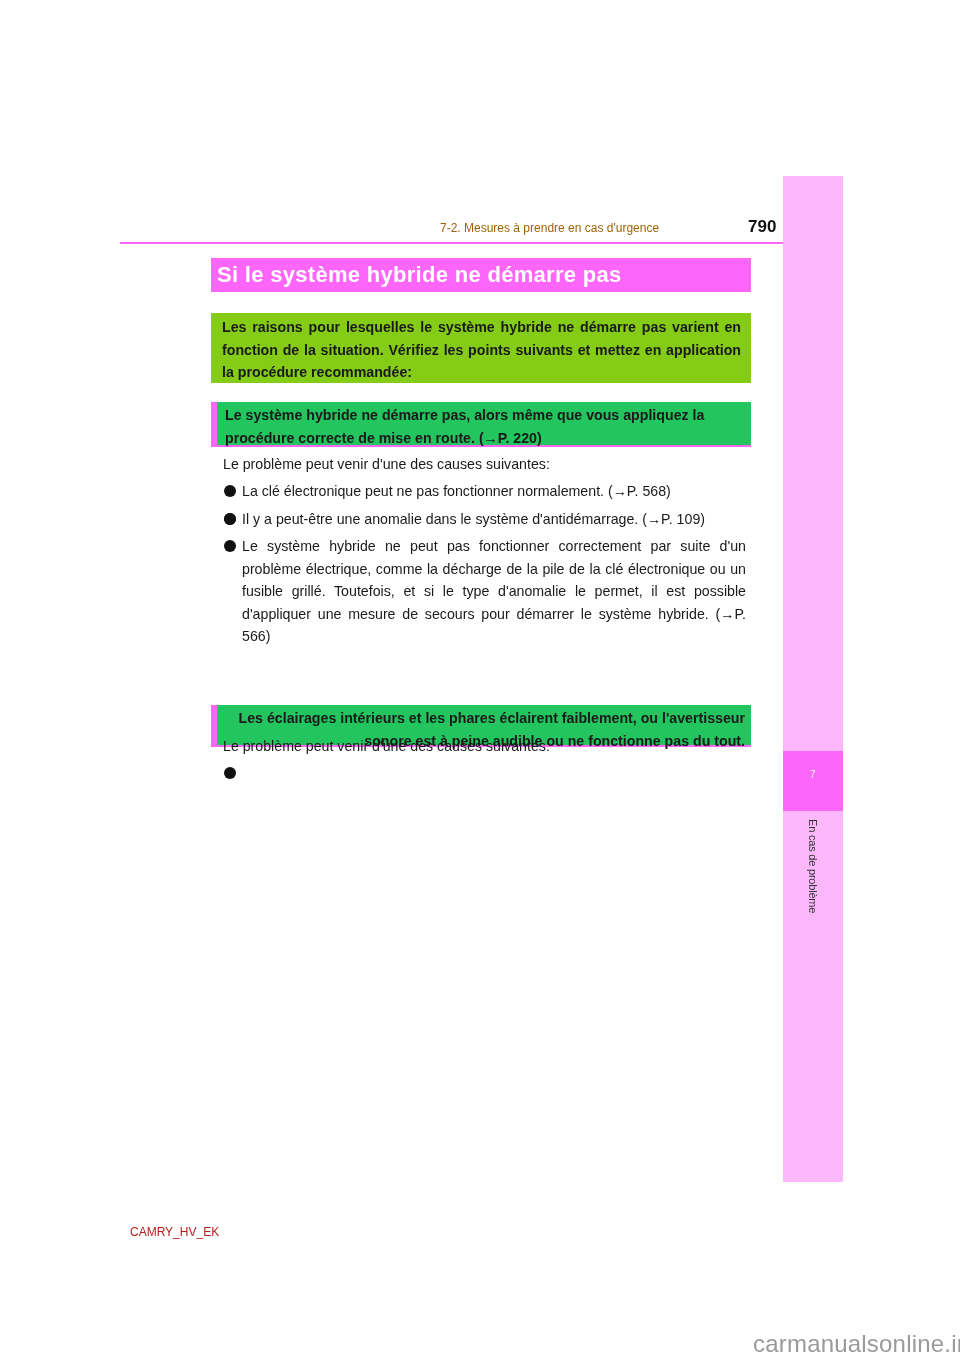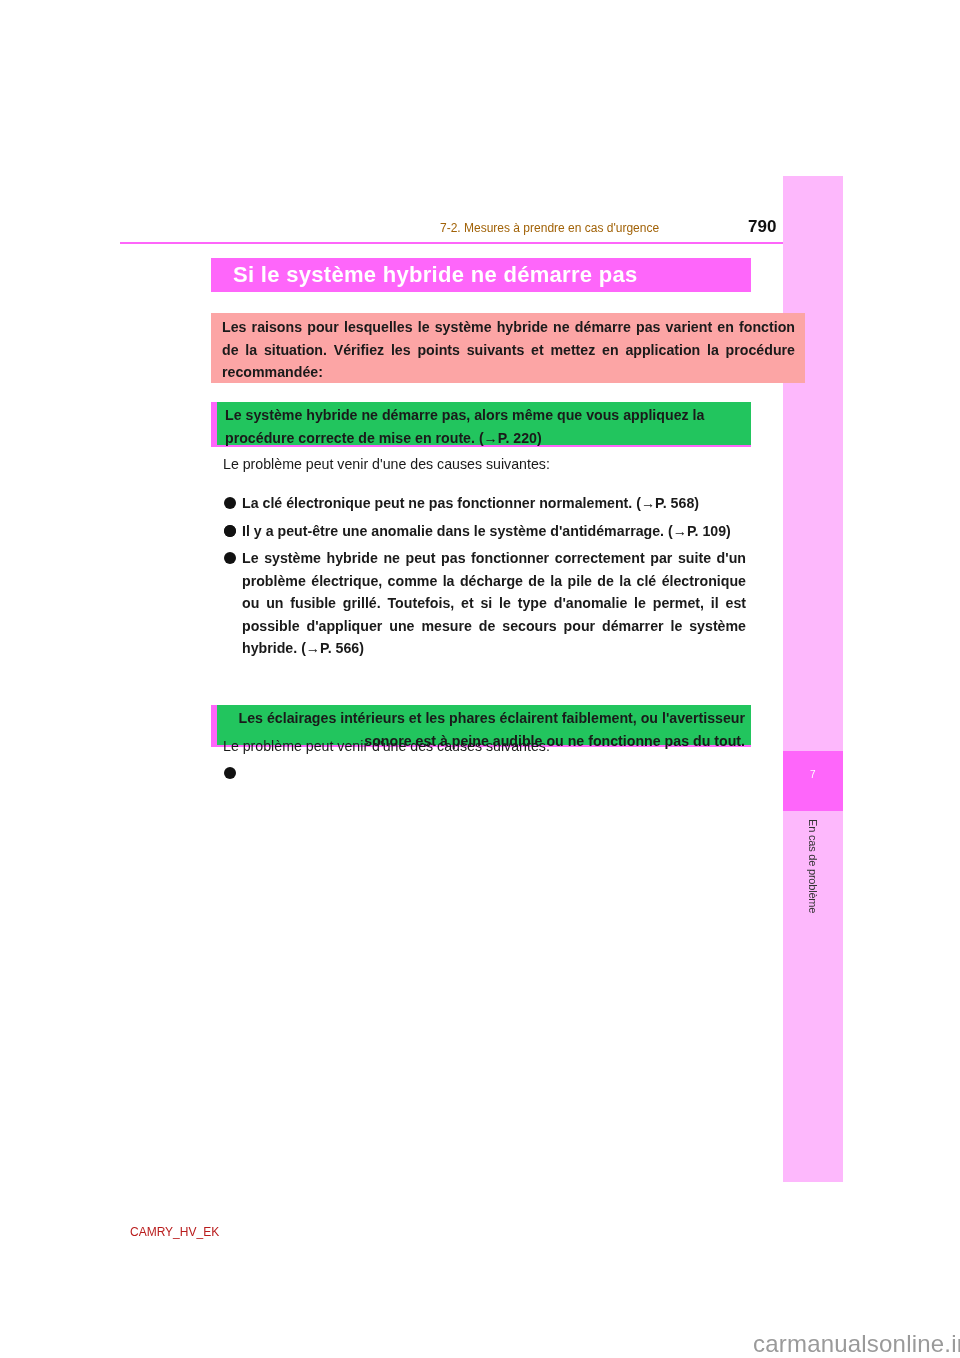--- a/index.html
+++ b/index.html
@@ -26,25 +26,25 @@
     }
     .header-section {
       position: absolute; left: 440px; top: 221px; font-size: 12px; color: #a16207;
     }
     .header-page {
       position: absolute; left: 748px; top: 217px; font-size: 17px; font-weight: bold; color: #111;
     }
     .title-bar {
       position: absolute; left: 211px; top: 258px; width: 540px; height: 34px;
       background: #fe66fa; color: #fff; font-weight: bold; font-size: 22px;
-      line-height: 34px; padding-left: 22px; box-sizing: border-box; letter-spacing: 0.3px;
+      line-height: 34px; padding-left: 6px; box-sizing: border-box; letter-spacing: 0.3px;
     }
     .intro-box {
-      position: absolute; left: 211px; top: 313px; width: 594px; height: 70px;
-      background: #fca5a5; box-sizing: border-box; padding: 3px 10px 0 11px;
+      position: absolute; left: 211px; top: 313px; width: 540px; height: 70px;
+      background: #84cc16; box-sizing: border-box; padding: 3px 10px 0 11px;
       font-weight: bold; font-size: 14.2px; line-height: 22.5px; text-align: justify;
     }
     .subhead {
       position: absolute; left: 211px; width: 540px; background: #22c55e;
       border-left: 6px solid #fe66fa; border-bottom: 2px solid #fe66fa;
       box-sizing: border-box; padding: 2px 6px 0 8px;
       font-weight: bold; font-size: 14.2px; line-height: 22.5px;
     }
     .subhead.s1 { top: 402px; height: 45px; }
     .subhead.s2 { top: 705px; height: 42px; text-align: right; }
@@ -76,21 +76,21 @@
 <div class="header-section">7-2. Mesures à prendre en cas d'urgence</div>
 <div class="header-page">790</div>
 <div class="header-line"></div>
 
 <div class="title-bar">Si le système hybride ne démarre pas</div>
 
 <div class="intro-box">Les raisons pour lesquelles le système hybride ne démarre pas varient en fonction de la situation. Vérifiez les points suivants et mettez en application la procédure recommandée:</div>
 
 <div class="subhead s1">Le système hybride ne démarre pas, alors même que vous appliquez la procédure correcte de mise en route. (→P. 220)</div>
 <div class="para" style="top:453px;">Le problème peut venir d'une des causes suivantes:</div>
-<ul class="list" style="top:492px;font-weight:bold;">
+<ul class="list" style="top:480px;">
   <li><span class="bullet"></span><span>La clé électronique peut ne pas fonctionner normalement. (→P. 568)</span></li>
   <li><span class="bullet"></span></li>
   <li><span class="bullet"></span><span>Il y a peut-être une anomalie dans le système d'antidémarrage. (→P. 109)</span></li>
   <li><span class="bullet"></span><span>Le système hybride ne peut pas fonctionner correctement par suite d'un problème électrique, comme la décharge de la pile de la clé électronique ou un fusible grillé. Toutefois, et si le type d'anomalie le permet, il est possible d'appliquer une mesure de secours pour démarrer le système hybride. (→P. 566)</span></li>
 </ul>
 
 <div class="subhead s2">Les éclairages intérieurs et les phares éclairent faiblement, ou l'avertisseur sonore est à peine audible ou ne fonctionne pas du tout.</div>
 <div class="para" style="top:735px;">Le problème peut venir d'une des causes suivantes:</div>
 <ul class="list" style="top:762px;">
   <li><span class="bullet"></span></li>

